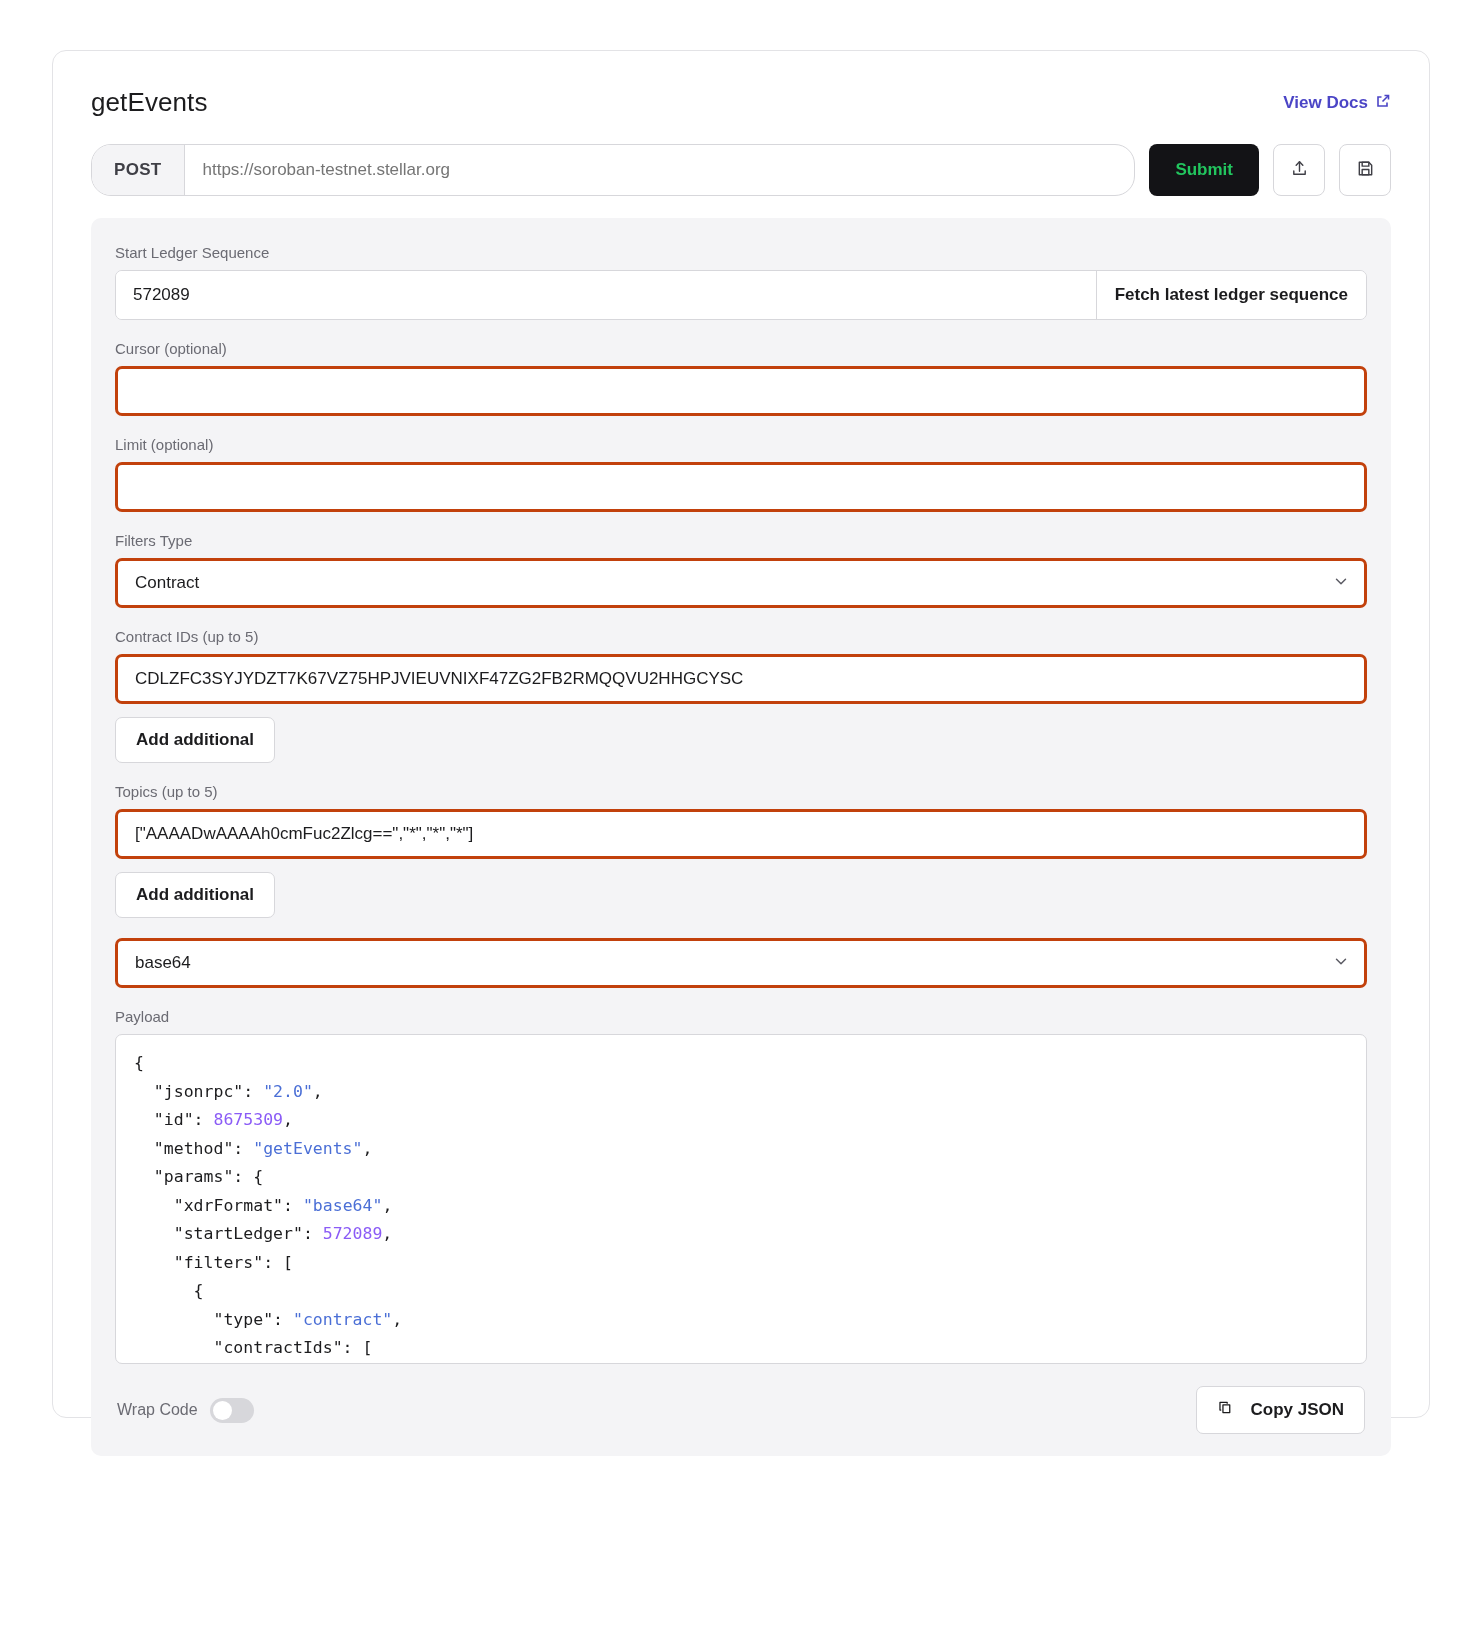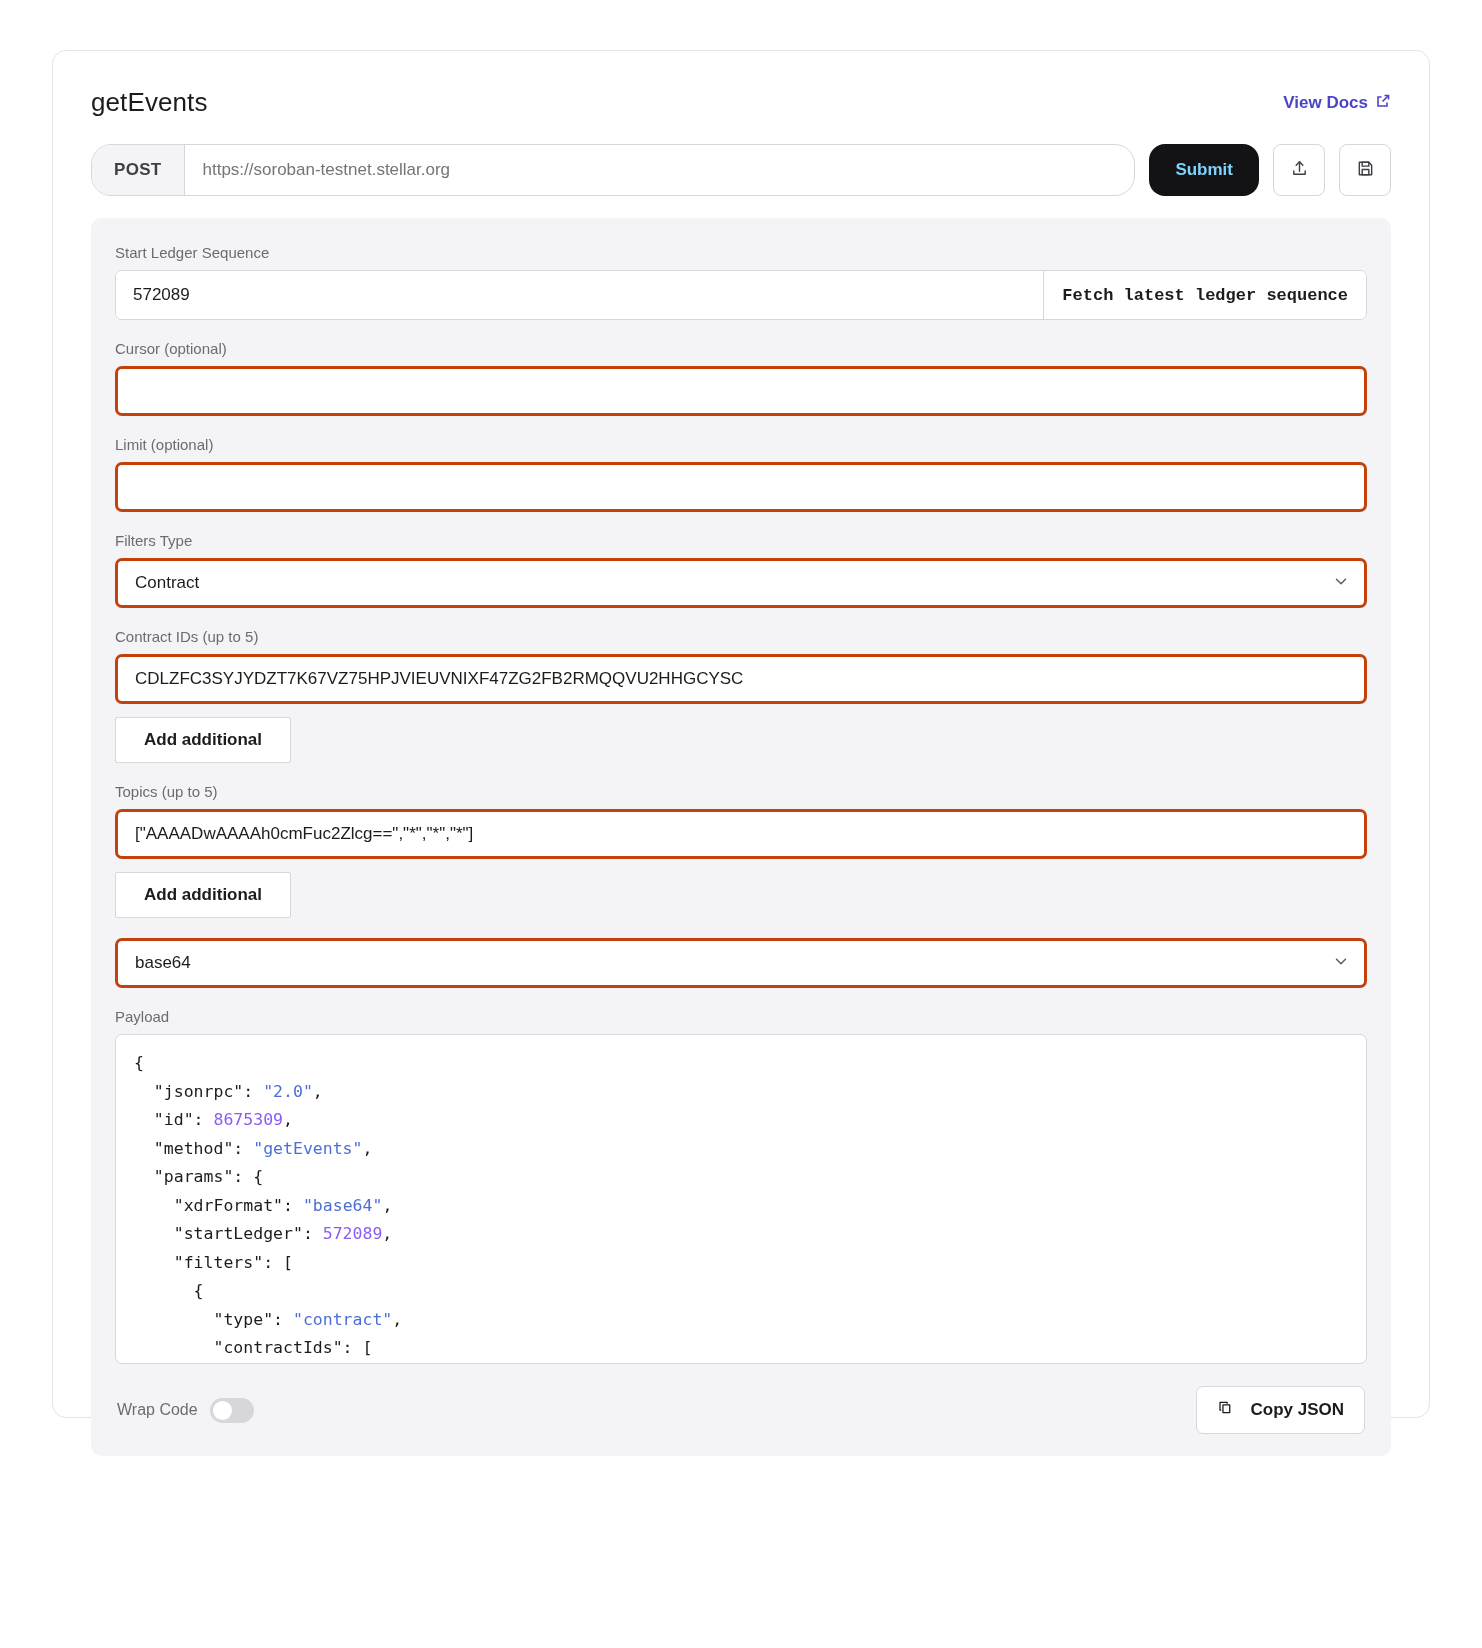--- a/index.html
+++ b/index.html
@@ -82,23 +82,23 @@
     padding: 0 18px;
     font-size: 17px;
     color: #6d6d75;
     background: transparent;
     font-family: "Liberation Sans", sans-serif;
   }
   .submit-btn {
     height: 52px;
     padding: 0 26px;
     background: #131316;
-    color: #7dd3fc;
+    color: #22c55e;
     border: 0;
-    border-radius: 16px;
+    border-radius: 8px;
     font-size: 17px;
     font-weight: bold;
     cursor: pointer;
     font-family: "Liberation Sans", sans-serif;
   }
   .icon-btn {
     width: 52px;
     height: 52px;
     border: 1px solid #d7d7db;
     border-radius: 8px;
@@ -151,36 +151,35 @@
     display: flex;
     align-items: center;
     padding: 0 18px;
     border-left: 1px solid #d7d7db;
     background: #fff;
     font-size: 17px;
     font-weight: bold;
     color: #1c1c1e;
     white-space: nowrap;
     cursor: pointer;
-    font-family: Liberation Mono, monospace;
   }
   .select-wrap { position: relative; }
   .select-wrap .chev {
     position: absolute;
     right: 17px;
     top: 50%;
     transform: translateY(-50%);
     pointer-events: none;
   }
   .add-btn {
     margin-top: 13px;
     height: 46px;
-    padding: 0 28px;
-    border: 1px solid #d7d7db;
-    border-radius: 2px;
+    padding: 0 20px;
+    border: 1px solid #d7d7db;
+    border-radius: 7px;
     background: #fff;
     font-size: 17px;
     font-weight: bold;
     color: #1c1c1e;
     cursor: pointer;
     font-family: "Liberation Sans", sans-serif;
   }
   .code-box {
     border: 1px solid #d7d7db;
     border-radius: 7px;

